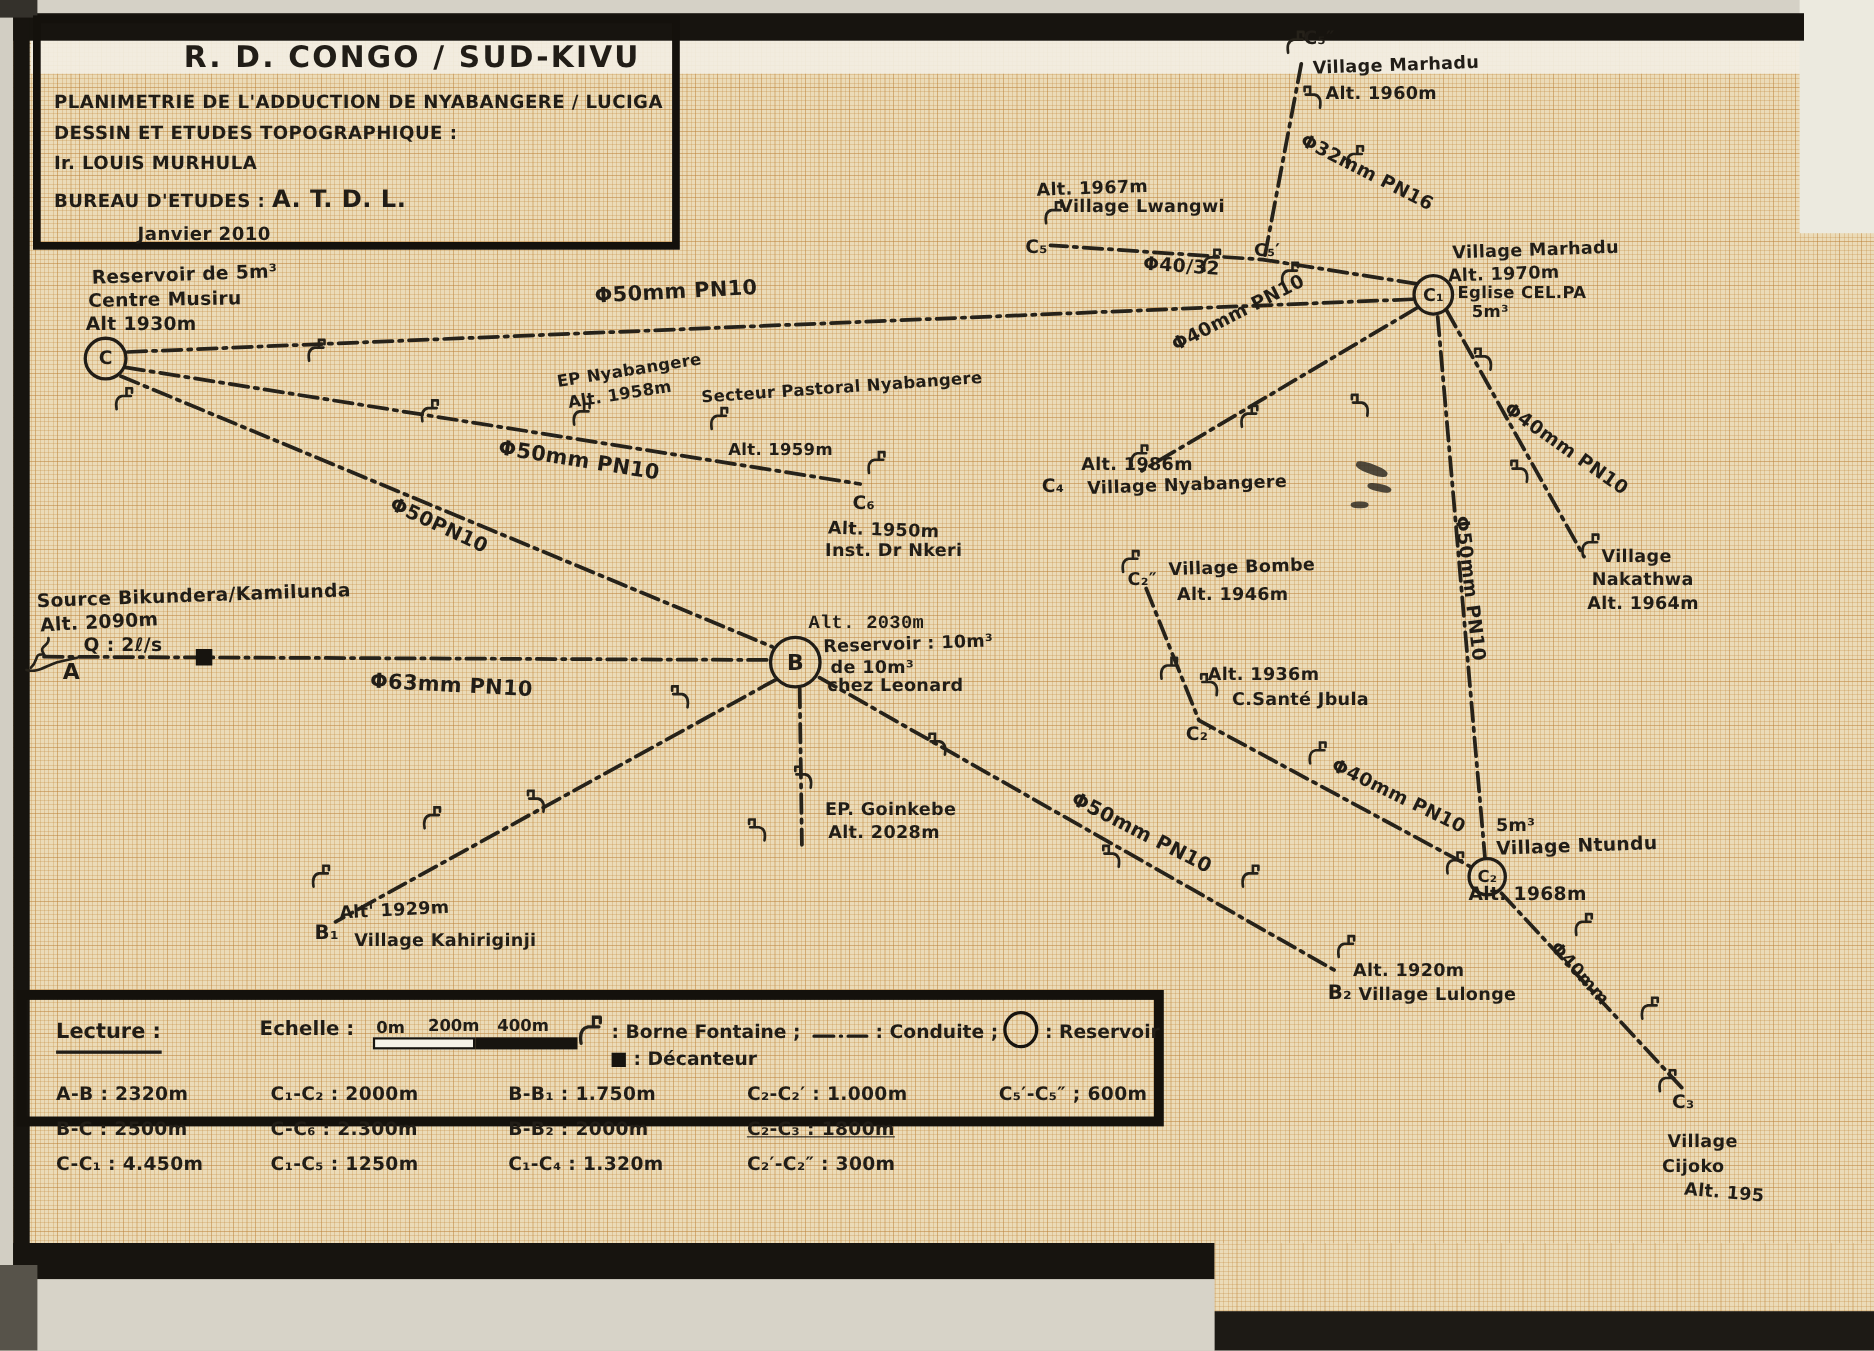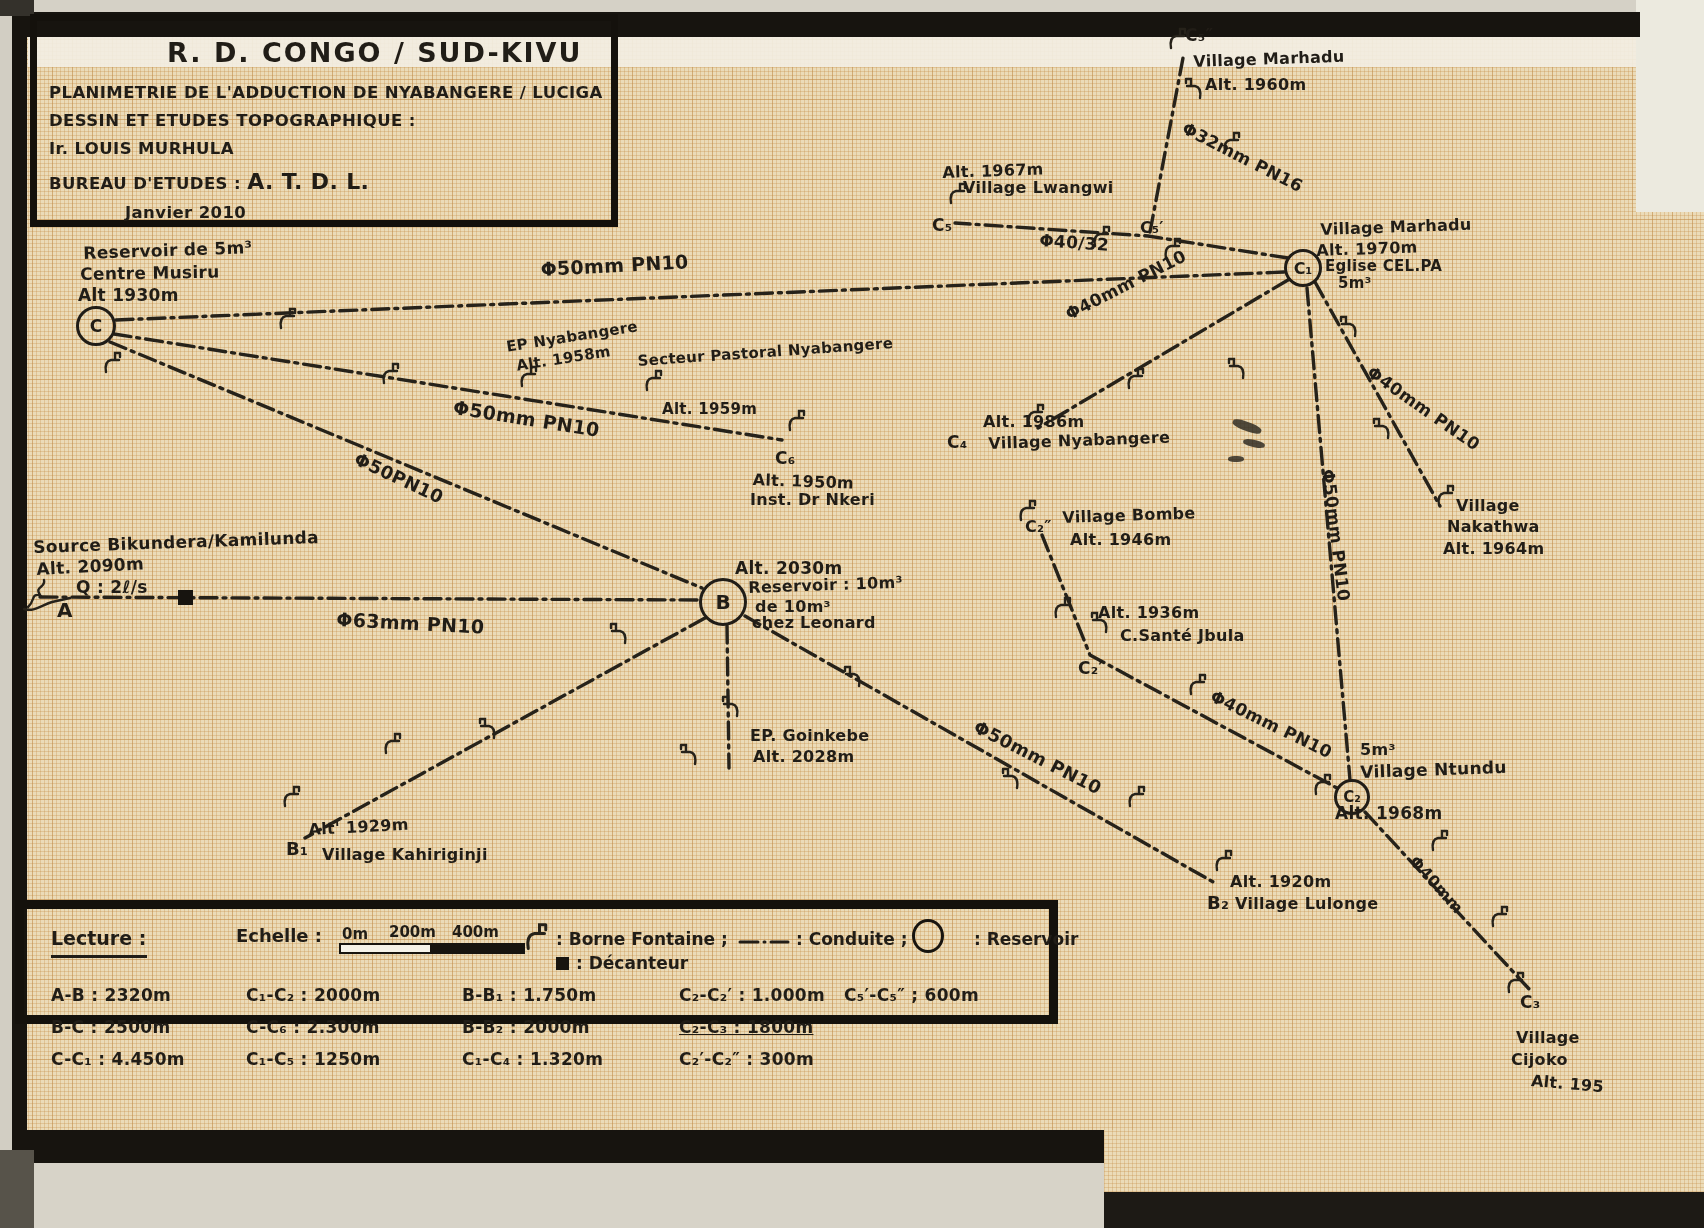--- a/index.html
+++ b/index.html
@@ -51,21 +51,21 @@
   #lg-lecture-ul{left:27px;top:46px;width:96px;height:3px;background:#211d17;}
   #lg-echelle{left:212px;top:16px;font-size:18px;}
   #lg-t0{left:318px;top:16px;font-size:15px;}
   #lg-t200{left:365px;top:14px;font-size:15px;}
   #lg-t400{left:428px;top:14px;font-size:15px;}
   #lg-bar{left:315px;top:34px;width:186px;height:11px;}
   #lg-bar .seg1{position:absolute;left:0;top:0;width:93px;height:11px;background:#f5f2e8;border:2px solid #17140f;box-sizing:border-box;}
   #lg-bar .seg2{position:absolute;left:93px;top:0;width:93px;height:11px;background:#17140f;}
   #lg-borne{left:532px;top:20px;font-size:17px;}
   #lg-conduite{left:772px;top:20px;font-size:17px;}
-  #lg-reservoir{left:926px;top:20px;font-size:17px;padding-left:24px;}
+  #lg-reservoir{left:926px;top:20px;font-size:17px;}
   #lg-circle{left:888px;top:10px;width:32px;height:34px;border:3.5px solid #17140f;border-radius:50%;box-sizing:border-box;}
   #lg-square{left:532px;top:48px;width:13px;height:13px;background:#17140f;}
   #lg-decanteur{left:552px;top:44px;font-size:17px;}
   .dist{position:absolute;font-size:17px;font-weight:700;color:#211d17;white-space:nowrap;letter-spacing:.3px;}
 </style>
 </head>
 <body>
 
 <div id="stage">
   <div class="abs" id="edge-left"></div>
@@ -157,21 +157,21 @@
       <div class="lbl" style="left: 540px; top: 258px; font-size: 19px; transform: rotate(-3deg);">Φ50mm PN10</div>
       <div class="lbl" style="left: 505px; top: 338px; font-size: 15px; transform: rotate(-9deg);">EP Nyabangere</div>
       <div class="lbl" style="left: 515px; top: 357px; font-size: 15px; transform: rotate(-9deg);">Alt. 1958m</div>
       <div class="lbl" style="left: 637px; top: 352px; font-size: 15px; transform: rotate(-4deg);">Secteur Pastoral Nyabangere</div>
       <div class="lbl" style="left: 662px; top: 381px; font-size: 15px; margin-top: 19px;">Alt. 1959m</div>
       <div class="lbl" style="left: 455px; top: 396px; font-size: 19px; transform: rotate(9deg);">Φ50mm PN10</div>
       <div class="lbl" style="left: 360px; top: 448px; font-size: 18px; transform: rotate(25deg);">Φ50PN10</div>
       <div class="lbl" style="left: 775px; top: 448px; font-size: 17px;">C₆</div>
       <div class="lbl" style="left: 753px; top: 470px; font-size: 16px; transform: rotate(2deg);">Alt. 1950m</div>
       <div class="lbl" style="left: 750px; top: 490px; font-size: 16px;">Inst. Dr Nkeri</div>
-      <div class="lbl" style="left: 735px; top: 558px; font-size: 17px;">Alt. 2030m</div>
+      <div class="lbl" style="left: 735px; top: 558px; font-size: 17px; font-family: Liberation Mono, monospace;">Alt. 2030m</div>
       <div class="lbl" style="left: 748px; top: 578px; font-size: 16px; transform: rotate(-2deg);">Reservoir : 10m³</div>
       <div class="lbl" style="left: 755px; top: 597px; font-size: 16px;">de 10m³</div>
       <div class="lbl" style="left: 752px; top: 613px; font-size: 16px;">chez Leonard</div>
       <div class="lbl" style="left: 750px; top: 726px; font-size: 16px;">EP. Goinkebe</div>
       <div class="lbl" style="left: 753px; top: 747px; font-size: 16px;">Alt. 2028m</div>
       <div class="lbl" style="left: 308px; top: 820px; font-size: 16px; transform: rotate(-3deg);">Alt' 1929m</div>
       <div class="lbl" style="left: 286px; top: 838px; font-size: 18px;">B₁</div>
       <div class="lbl" style="left: 322px; top: 845px; font-size: 16px;">Village Kahiriginji</div>
       <div class="lbl" style="left: 980px; top: 716px; font-size: 18px; transform: rotate(27deg);">Φ50mm PN10</div>
       <div class="lbl" style="left: 1230px; top: 872px; font-size: 16px;">Alt. 1920m</div>
@@ -259,21 +259,21 @@
     <div class="lg" id="lg-conduite">: Conduite ;</div>
     <div class="abs" id="lg-circle"></div>
     <div class="lg" id="lg-reservoir">: Reservoir</div>
     <div class="abs" id="lg-square"></div>
     <div class="lg" id="lg-decanteur">: Décanteur</div>
     <div id="dist-table">
         <div class="dist" style="left: 27px; top: 76px;">A-B : 2320m</div>
         <div class="dist" style="left: 222px; top: 76px;">C₁-C₂ : 2000m</div>
         <div class="dist" style="left: 438px; top: 76px;">B-B₁ : 1.750m</div>
         <div class="dist" style="left: 655px; top: 76px;">C₂-C₂′ : 1.000m</div>
-        <div class="dist" style="left: 820px; top: 76px;">C₅′-C₅″ ; 600m</div>
+        <div class="dist" style="left: 884px; top: 76px;">C₅′-C₅″ ; 600m</div>
         <div class="dist" style="left: 27px; top: 108px;">B-C : 2500m</div>
         <div class="dist" style="left: 222px; top: 108px;">C-C₆ : 2.300m</div>
         <div class="dist" style="left: 438px; top: 108px;">B-B₂ : 2000m</div>
         <div class="dist" style="left: 655px; top: 108px; text-decoration: underline;">C₂-C₃ : 1800m</div>
         <div class="dist" style="left: 27px; top: 140px;">C-C₁ : 4.450m</div>
         <div class="dist" style="left: 222px; top: 140px;">C₁-C₅ : 1250m</div>
         <div class="dist" style="left: 438px; top: 140px;">C₁-C₄ : 1.320m</div>
         <div class="dist" style="left: 655px; top: 140px;">C₂′-C₂″ : 300m</div>
       </div>
   </div>

